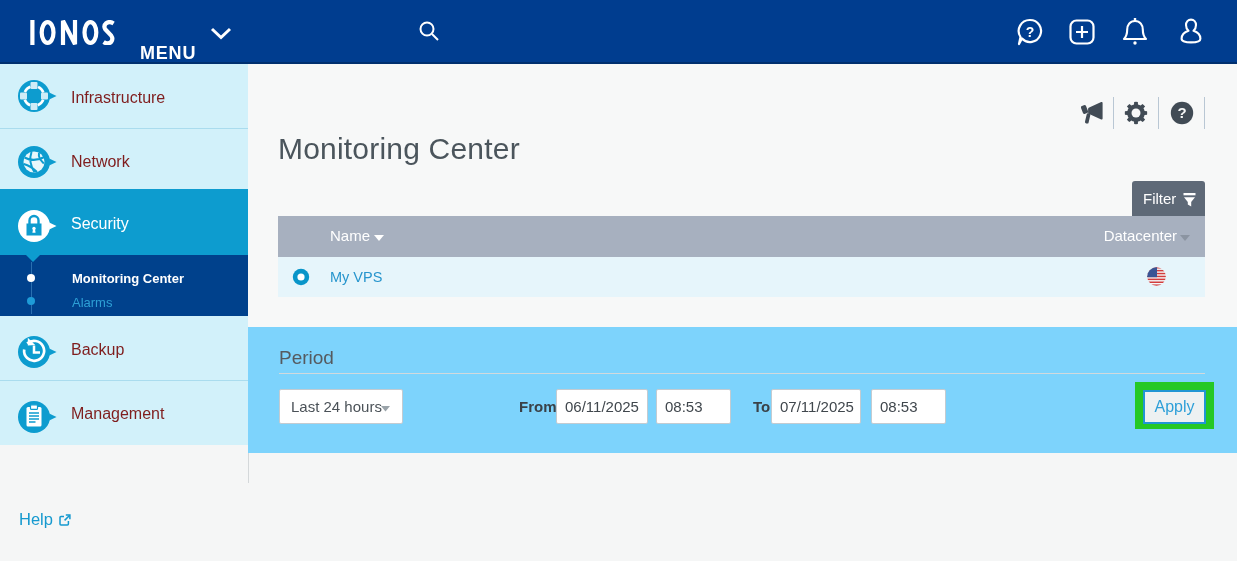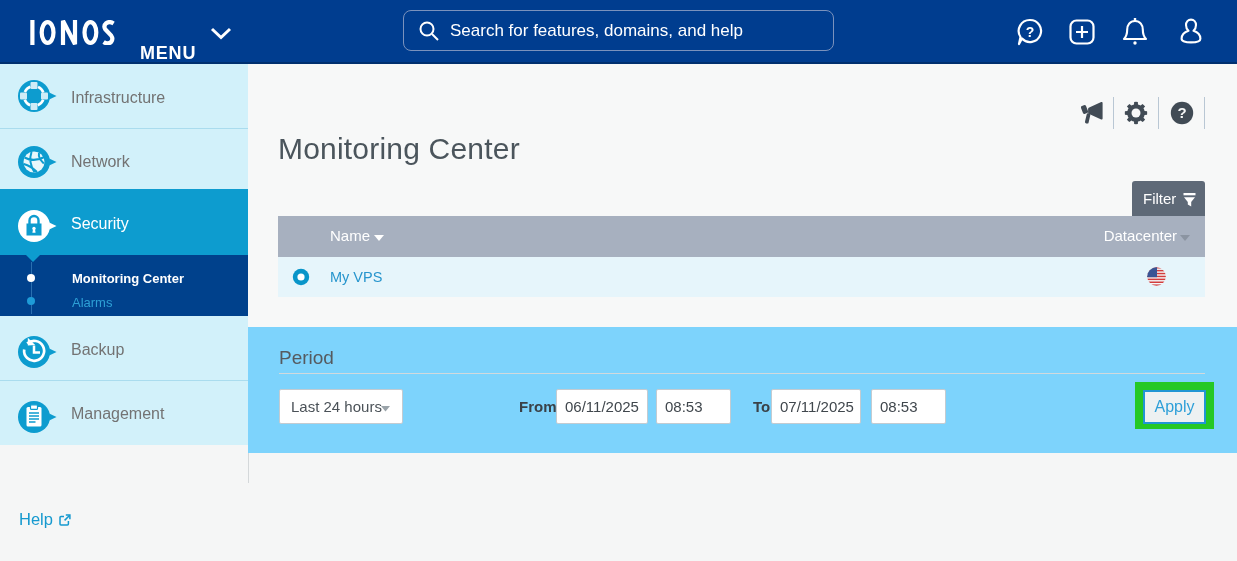--- a/index.html
+++ b/index.html
@@ -7,21 +7,21 @@
   body { font-family:"Liberation Sans", sans-serif; background:#f5f6f6; position:relative; }
   .abs { position:absolute; }
 
   
   #header { position:absolute; left:0; top:0; width:1237px; height:64px; background:#003d8f; border-bottom:2px solid #00306f; }
   #menu { position:absolute; left:140px; top:23px; color:#fff; font-size:18px; font-weight:700; letter-spacing:0.8px;margin-top:20px; }
   #search { position:absolute; left:403px; top:10px; width:431px; height:41px; border:1px solid #7a92bd; border-radius:8px; color:#fff; font-size:17px; line-height:39px; padding-left:46px; }
   
   #sidebar { position:absolute; left:0; top:64px; width:248px; height:381px; background:#d2f1fa; }
   .sitem { position:absolute; left:0; width:248px; height:63px; }
-  .sitem .lbl { position:absolute; left:71px; top:calc(50% + 1.5px); transform:translateY(-50%); font-size:16px; color:#737373; }
+  .sitem .lbl { position:absolute; left:71px; top:calc(50% + 1.5px); transform:translateY(-50%); font-size:16px; color:#7f1d1d; }
   .sep { position:absolute; left:0; width:248px; height:1px; background:#aadcee; }
   #sec { position:absolute; left:0; top:189px; width:248px; height:66px; background:#0d9ccf; }
   #sec .lbl { position:absolute; left:71px; top:calc(50% + 1.5px); transform:translateY(-50%); font-size:16px; color:#fff; }
   #submenu { position:absolute; left:0; top:255px; width:248px; height:61px; background:#00418c; }
   #notch { position:absolute; left:26px; top:255px; width:0; height:0; border-left:7px solid transparent; border-right:7px solid transparent; border-top:7px solid #0d9ccf; }
   .bullet { position:absolute; width:8px; height:8px; border-radius:50%; }
   
   #main { position:absolute; left:248px; top:64px; width:989px; height:263px; background:#f7f8f8; }
   #title { position:absolute; left:278px; top:132px; font-size:30px; color:#4b555c; letter-spacing:0.2px; }
   .vsep { position:absolute; top:97px; width:1px; height:32px; background:#b9c7d4; }
@@ -50,21 +50,20 @@
         <ellipse cx="17.6" cy="12.5" rx="5.9" ry="10.4"></ellipse>
         <path d="M33 25 V0.8 L45 24.2 V0"></path>
         <ellipse cx="60.4" cy="12.5" rx="5.9" ry="10.4"></ellipse>
         <path d="M83.6 3.4 Q79.5 0.8 76.2 3.2 Q73.2 5.8 75.2 9.3 L81.2 15.6 Q83.5 18.9 81.2 21.9 Q77.8 24.9 73.6 22"></path>
       </g>
     </svg>
     <div id="menu">MENU</div>
     <svg class="abs" style="left:210px; top:27px;" width="22" height="13" viewBox="0 0 22 13">
       <path d="M2 2 L11 10.5 L20 2" stroke="#fff" stroke-width="3" fill="none"></path>
     </svg>
-    <div id="search">Search for features, domains, and help</div>
     <svg class="abs" style="left:418px; top:20px;" width="22" height="22" viewBox="0 0 22 22">
       <circle cx="9" cy="9" r="6.5" stroke="#fff" stroke-width="2" fill="none"></circle>
       <path d="M14 14 L20 20" stroke="#fff" stroke-width="2"></path>
     </svg>
 
     <svg class="abs" style="left:1016px; top:18px;" width="28" height="28" viewBox="0 0 28 28">
       <path d="M14 2 a11 11 0 1 1 -8 18.5 L3 26 L4.5 19 A11 11 0 0 1 14 2 Z" stroke="#fff" stroke-width="2.2" fill="none" stroke-linejoin="round"></path>
       <text x="14" y="18.5" font-size="14" font-weight="bold" fill="#fff" text-anchor="middle" font-family="Liberation Sans">?</text>
     </svg>
     <svg class="abs" style="left:1069px; top:19px;" width="26" height="26" viewBox="0 0 26 26">

